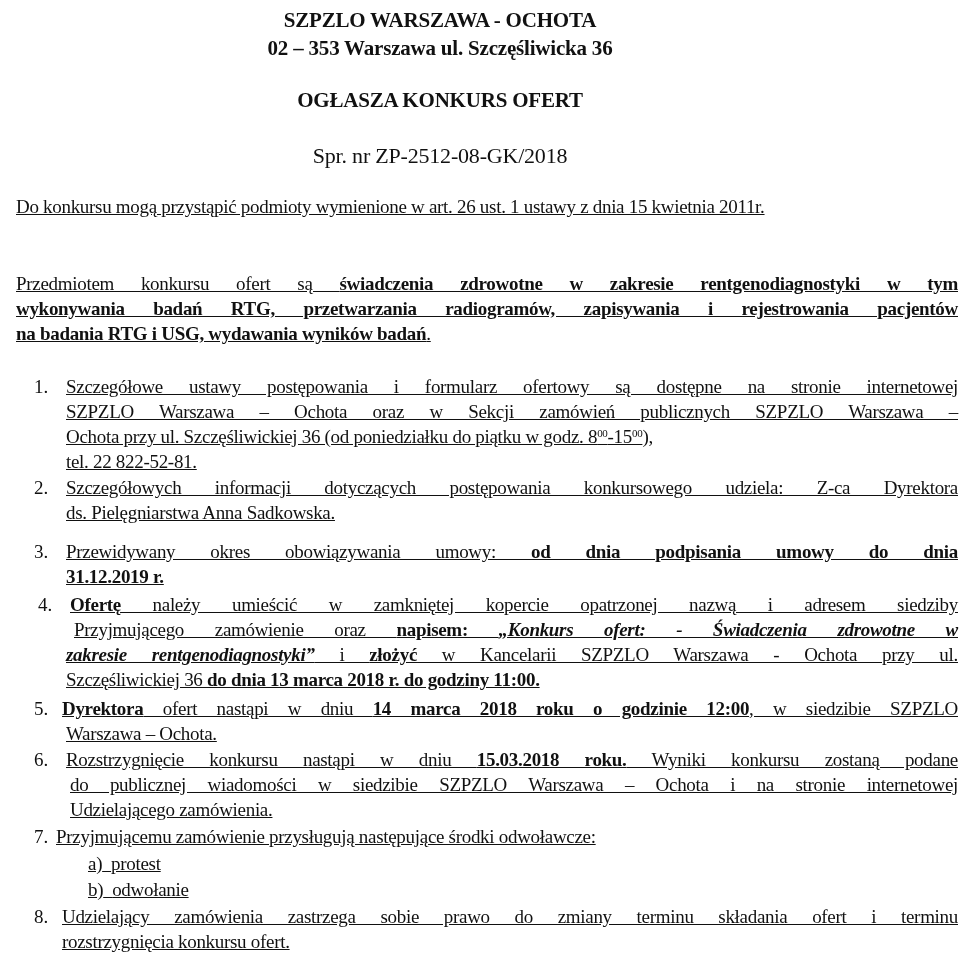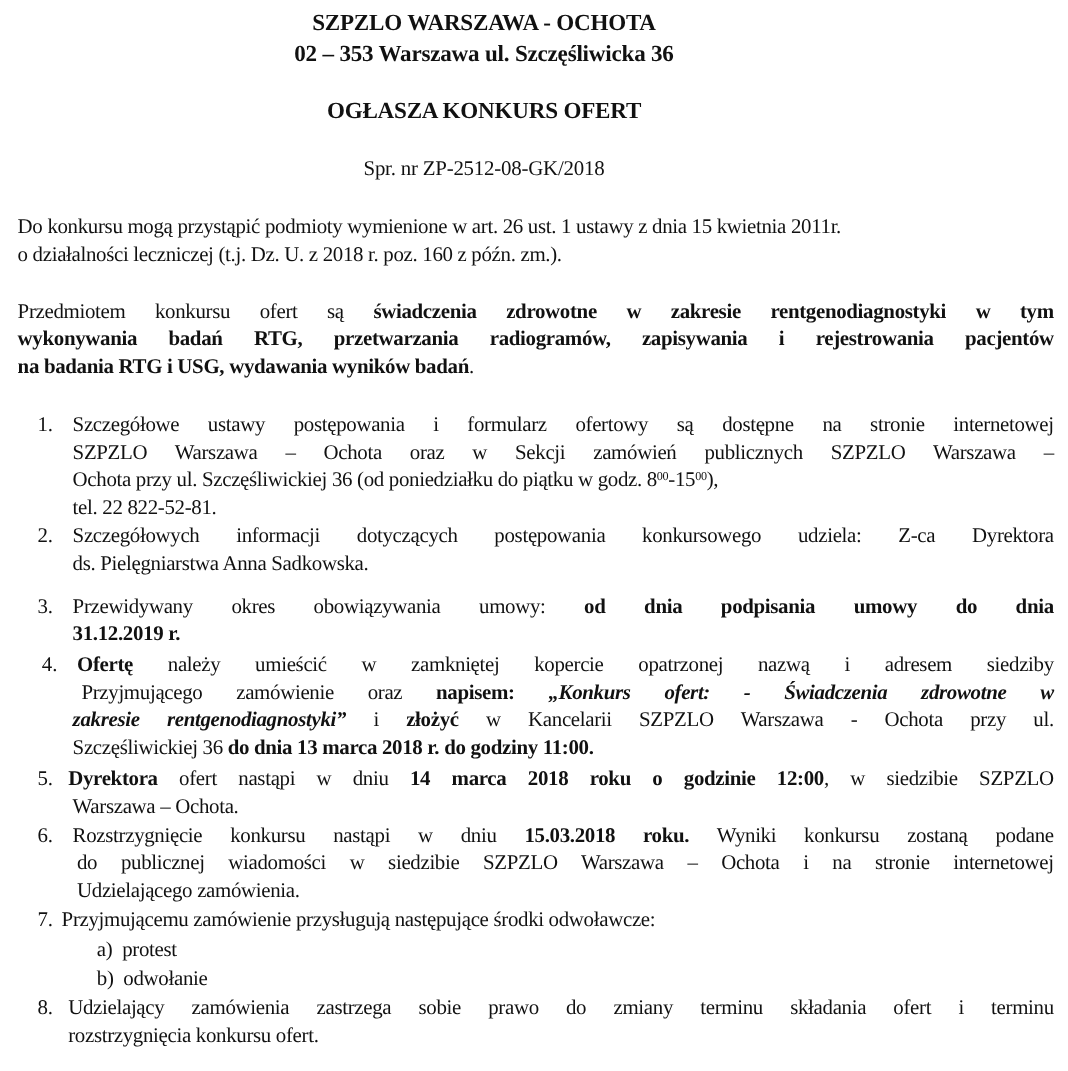--- a/index.html
+++ b/index.html
@@ -4,40 +4,39 @@
 <style>
   html, body { margin: 0; padding: 0; }
   body {
     width: 971px; height: 974px; overflow: hidden;
     background: #ffffff; color: #111111;
     font-family: "Liberation Serif", serif;
     position: relative;
   }
   .page { position: absolute; left: 0; top: 0; width: 971px; height: 974px; }
   .hdr { position: absolute; left: 0; width: 880px; text-align: center; font-weight: bold; font-size: 21px; letter-spacing: -0.2px; }
-  .hdr.sub { font-weight: normal; font-size: 19px; }
-  .line { position: absolute; font-size: 19px; white-space: nowrap; letter-spacing: -0.3px; transform-origin: left top; }
+  .hdr.sub { font-weight: normal; font-size: 22px; }
+  .line { position: absolute; font-size: 19px; white-space: nowrap; letter-spacing: -0.3px; transform-origin: left top; text-decoration: underline; }
   .just { text-align: justify; text-align-last: justify; }
   .num { position: absolute; font-size: 19px; }
   b { font-weight: bold; }
   i { font-style: italic; }
   sup { font-size: 11px; vertical-align: 6px; line-height: 0; }
 </style>
 </head>
 <body>
 
 <div class="page">
 
   <div class="hdr" style="top:8px;">SZPZLO WARSZAWA - OCHOTA</div>
   <div class="hdr" style="top:36px;">02 – 353 Warszawa ul. Szczęśliwicka 36</div>
   <div class="hdr" style="top:88px;">OGŁASZA KONKURS OFERT</div>
   <div class="hdr sub" style="top:143px;">Spr. nr ZP-2512-08-GK/2018</div>
 
   <div class="line" style="left:16px; top:196px; width:940px;">Do konkursu mogą przystąpić podmioty wymienione w art. 26 ust. 1 ustawy z dnia 15 kwietnia 2011r.</div>
-  <div class="line" style="left:16px; top:221px;">o działalności leczniczej (t.j. Dz. U. z 2018 r. poz. 160 z późn. zm.).</div>
 
   <div class="line just" style="left:16px; top:273px; width:942px;"><span>Przedmiotem konkursu ofert są </span><b>świadczenia zdrowotne w zakresie rentgenodiagnostyki w tym</b></div>
   <div class="line" style="left:16px; top:323px;"><b>na badania RTG i USG, wydawania wyników badań</b><span>.</span></div>
   <div class="line just" style="left:16px; top:298px; width:942px;"><b>wykonywania badań RTG, przetwarzania radiogramów, zapisywania i rejestrowania pacjentów</b></div>
 
   <div>
     <div class="num" style="left:34px; top:376px;">1.</div>
     <div class="line just" style="left:66px; top:376px; width:892px;">Szczegółowe ustawy postępowania i formularz ofertowy są dostępne na stronie internetowej</div>
     <div class="line just" style="left:66px; top:401px; width:892px;">SZPZLO Warszawa – Ochota oraz w Sekcji zamówień publicznych SZPZLO Warszawa –</div>
     <div class="line" style="left:66px; top:426px;"><span>Ochota przy ul. Szczęśliwickiej 36 (od poniedziałku do piątku w godz. 8</span><sup>00</sup><span>-15</span><sup>00</sup><span>),</span></div>

